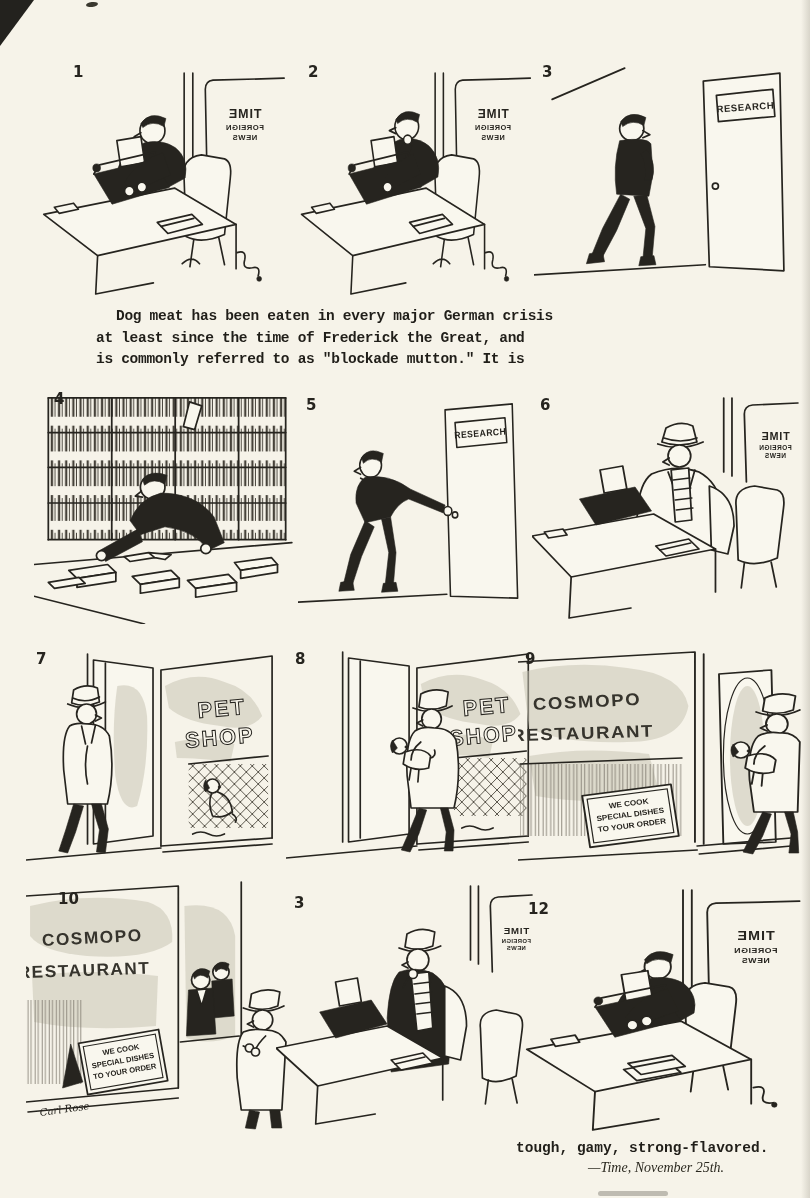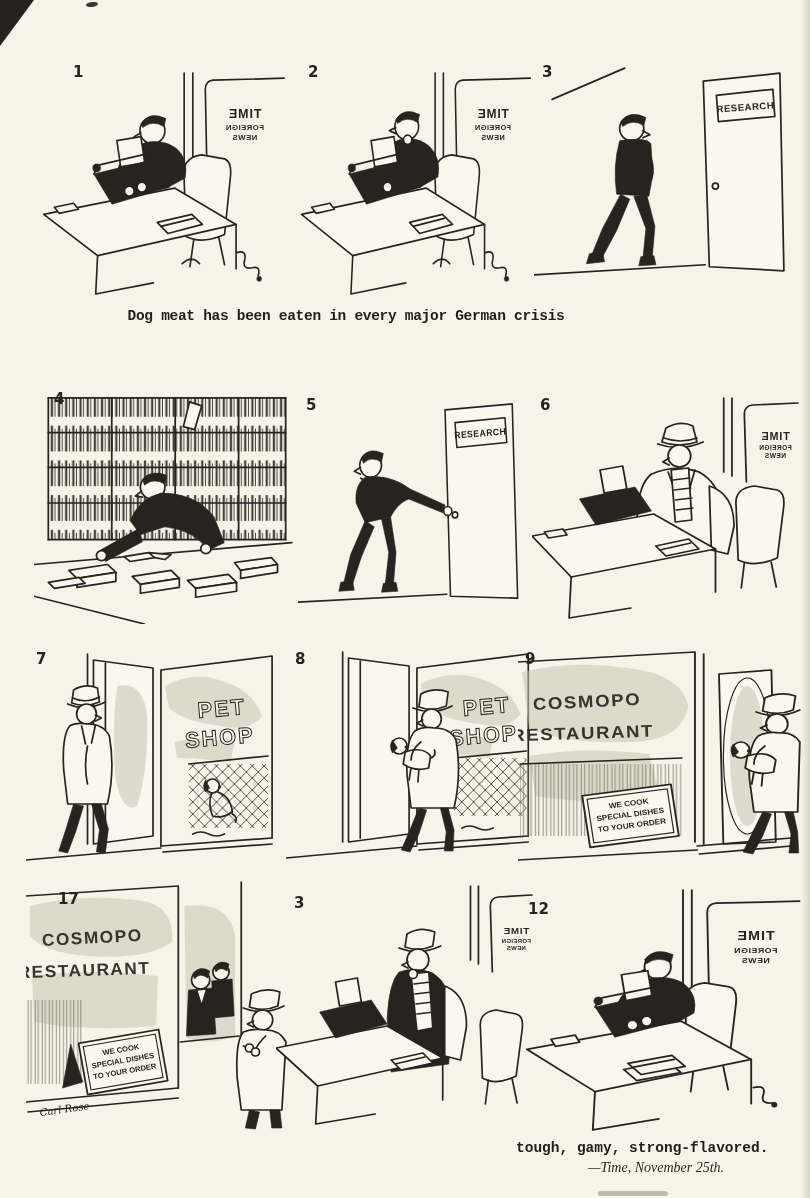--- a/index.html
+++ b/index.html
@@ -19,21 +19,21 @@
   .t1{font-size:13px;font-weight:bold;letter-spacing:1px;}
   .t2{font-size:8px;font-weight:bold;letter-spacing:.5px;}
   .t3{font-size:9.5px;font-weight:bold;letter-spacing:.5px;fill:#26241f;font-family:"Liberation Sans",sans-serif;}
   .outl{font-family:"Liberation Sans",sans-serif;font-size:22px;font-weight:bold;fill:#f7f4ea;stroke:#26241f;stroke-width:1;letter-spacing:2px;}
   .rest{font-family:"Liberation Sans",sans-serif;font-size:17px;font-weight:bold;fill:#36342d;letter-spacing:1.5px;}
   .plq{font-family:"Liberation Sans",sans-serif;font-size:7.5px;font-weight:bold;fill:#26241f;text-anchor:middle;}
   .sig{font-family:"DejaVu Serif",serif;font-style:italic;font-size:10px;fill:#26241f;}
   
   .caption{position:absolute;left:96px;top:306px;width:480px;
            font-family:"Liberation Mono",monospace;font-size:14.5px;font-weight:700;
-           color:#201e19;line-height:21.5px;letter-spacing:-.3px;text-align:center;}
+           color:#201e19;line-height:21.5px;letter-spacing:-.3px;}
   .caption .ind{text-indent:20px;}
   .footer{position:absolute;left:516px;top:1140px;width:300px;}
   .footer .cont{font-family:"Liberation Mono",monospace;font-size:14.5px;font-weight:700;color:#201e19;}
   .footer .attr{font-family:"Liberation Serif",serif;font-style:italic;font-size:14px;color:#2a281f;margin:4px 0 0 72px;}
   
   .corner{position:absolute;left:0;top:0;width:34px;height:46px;background:#23221e;
           clip-path:polygon(0 0,100% 0,0 100%);}
   .speck{position:absolute;left:86px;top:2px;width:12px;height:5px;background:#3a382f;border-radius:50%;transform:rotate(-8deg);}
   .edge-r{position:absolute;right:0;top:0;width:9px;height:100%;
           background:linear-gradient(to right,rgba(0,0,0,0),rgba(110,105,90,.22));}
@@ -183,20 +183,22 @@
         <path class="blk" d="M112,94 Q122,108 117,124 L110,124 Q112,108 106,98 Z"></path>
         <path class="blk" d="M86,138 L68,172 L57,199 L66,204 L82,174 L95,143 Z"></path>
         <path class="blk" d="M99,140 L111,172 L108,203 L117,204 L120,170 L112,139 Z"></path>
         <path class="blk" d="M55,197 L68,195 L70,205 L52,207 Z M106,200 L119,199 L121,208 L104,209 Z"></path>
       </g>
     </svg>
   </div>
 
   <div class="caption">
     <div class="ind">Dog meat has been eaten in every major German crisis</div>
+    <div>at least since the time of Frederick the Great, and</div>
+    <div>is commonly referred to as "blockade mutton." It is</div>
   </div>
 
   <div class="panel" style="left:34px;top:386px;width:266px;height:238px">
     <span class="pnum" style="left:20px;top:4px">4</span>
     <svg viewBox="0 0 260 240" preserveAspectRatio="none">
       <g>
         <rect x="14" y="12" width="232" height="143" fill="url(#bk)"></rect>
         <path class="ln" d="M14,12 H246 M14,47 H246 M14,82 H246 M14,118 H246 M14,155 H246"></path>
         <path class="ln" d="M14,12 V155 M76,12 V155 M138,12 V155 M200,12 V155 M246,12 V155"></path>
         <path class="wht" d="M152,16 L164,20 L157,44 L146,41 Z"></path>
@@ -399,21 +401,21 @@
         <path class="blk" d="M197,98 Q193,104 197,111 L202,106 Z"></path>
         <circle class="blk" cx="211" cy="105" r="1.3"></circle>
         <path class="wht" d="M210,110 Q228,104 236,114 L234,126 Q220,130 208,122 Z"></path>
         <path class="ln" d="M216,126 L214,138 M224,128 L223,140 M226,100 Q216,108 216,118"></path>
         <path class="blk" d="M224,166 L214,188 L206,206 L215,208 L224,190 L232,168 Z M244,166 L250,188 L248,207 L257,207 L256,186 L252,166 Z"></path>
       </g>
     </svg>
   </div>
 
   <div class="panel" style="left:26px;top:876px;width:264px;height:260px">
-    <span class="pnum" style="left:32px;top:14px">17</span>
+    <span class="pnum" style="left:32px;top:14px">10</span>
     <svg viewBox="0 0 260 260" preserveAspectRatio="none">
       <g>
         <path class="ln" d="M0,20 L150,10 M150,10 V212"></path>
         <path class="wsh" d="M4,30 Q60,16 120,26 Q146,34 144,66 Q120,84 60,80 Q16,76 4,60 Z"></path>
         <path class="wsh" d="M6,100 Q60,92 130,100 L128,150 Q60,156 8,146 Z"></path>
         <text class="rest" x="16" y="70" transform="rotate(-3 16 70)">COSMOPO</text>
         <text class="rest" x="-8" y="102" transform="rotate(-2 0 102)">RESTAURANT</text>
         <rect x="0" y="124" width="56" height="84" fill="url(#curt)" opacity="0.85"></rect>
         <g transform="rotate(-10 96 188)">
           <rect class="wht" x="56" y="160" width="80" height="52"></rect>

